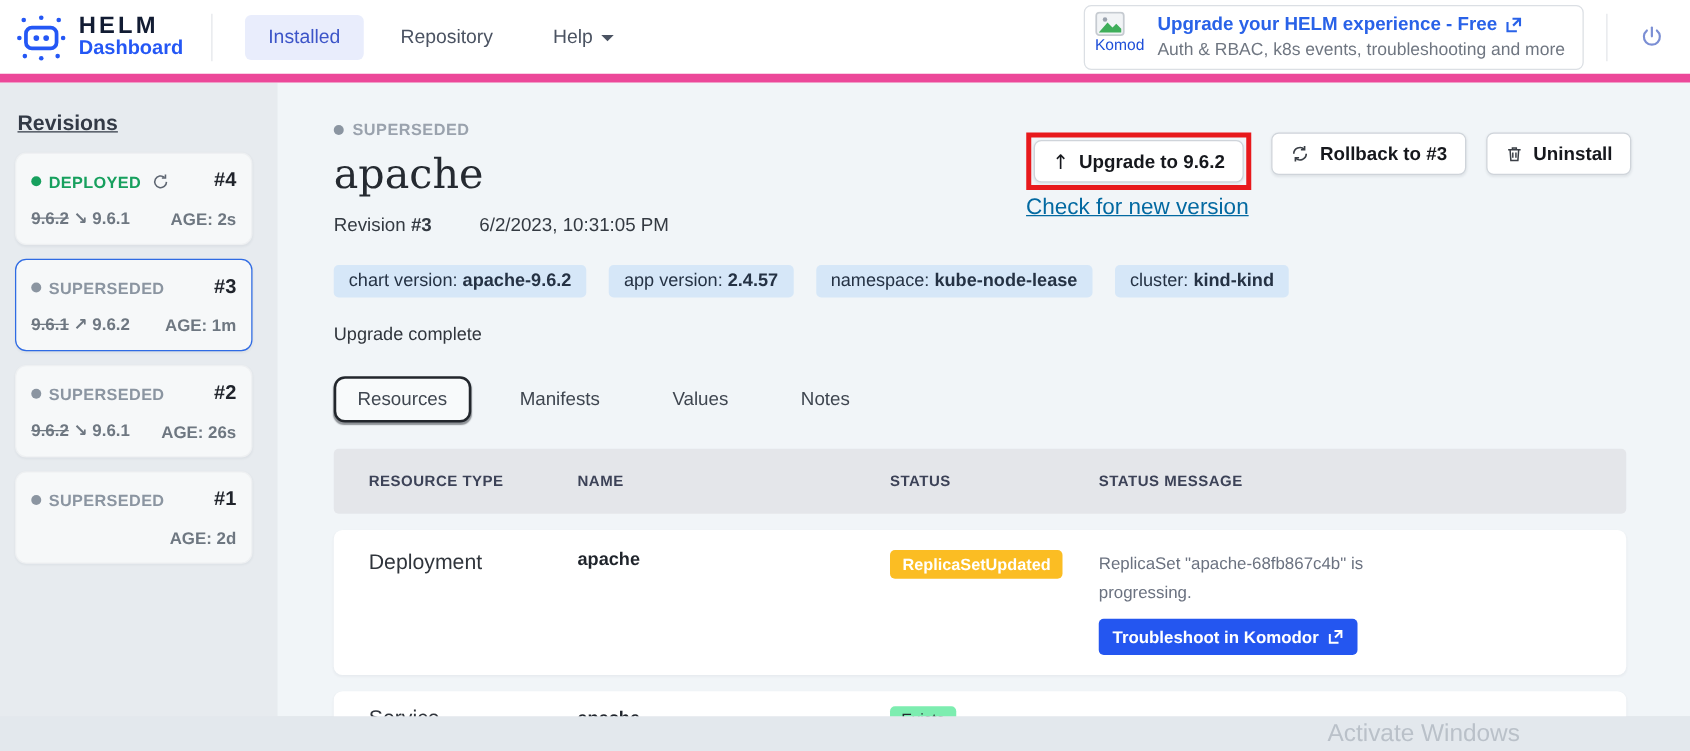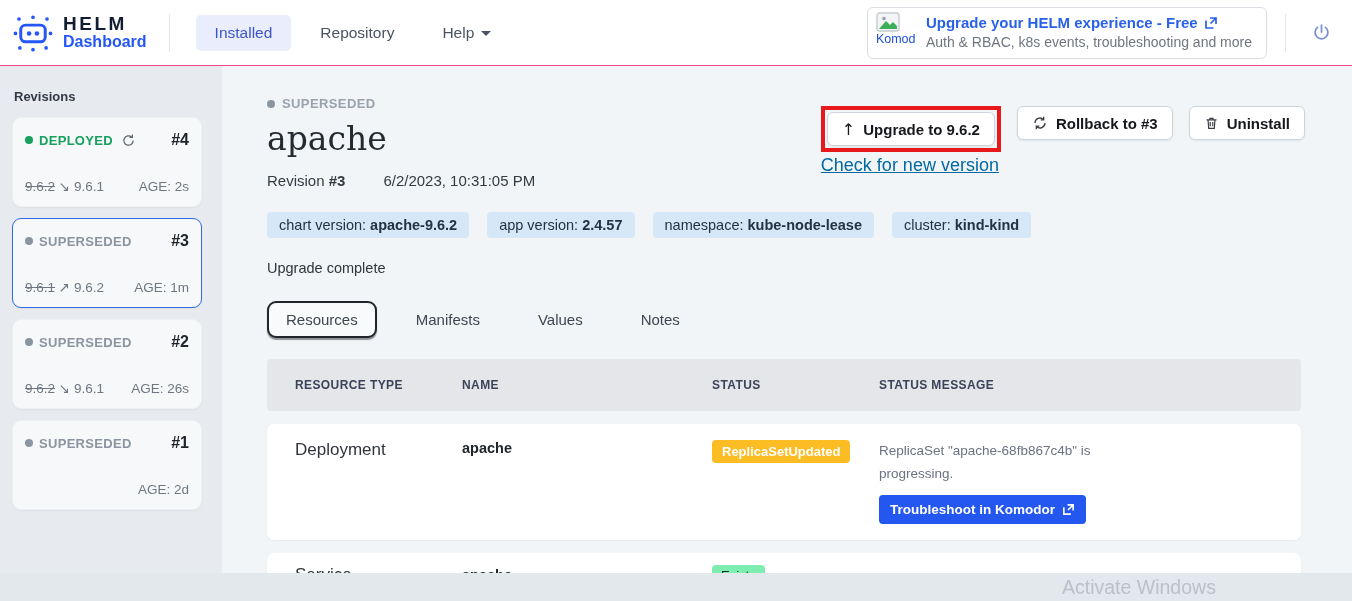--- a/index.html
+++ b/index.html
@@ -1,21 +1,21 @@
 <!DOCTYPE html>
 <html><head>
 <meta charset="utf-8">
 <style>
   * { box-sizing: border-box; margin: 0; padding: 0; }
   html,body { width:1352px; height:601px; overflow:hidden; }
   body { font-family: "Liberation Sans", sans-serif; background:#e3e8ed; color:#24292f; }
   .app { width:1352px; height:601px; position:relative; overflow:hidden; }
 
   
-  .header { height:66px; background:#fff; border-bottom:1px solid #ec4899; display:flex; align-items:center; padding:0 14px 0 12px; position:relative; z-index:5; }
+  .header { height:66px; background:#fff; border-bottom:7px solid #ec4899; display:flex; align-items:center; padding:0 14px 0 12px; position:relative; z-index:5; }
   .logo { display:flex; align-items:center; gap:9px; }
   .logo-text { display:flex; flex-direction:column; line-height:1.05; }
   .logo-title { font-size:19px; font-weight:800; letter-spacing:2.5px; color:#121c33; }
   .logo-sub { font-size:16px; font-weight:700; color:#2457f5; }
   .vdiv { width:1px; height:38px; background:#e3e6ea; margin:0 26px 0 22px; }
   .nav { display:flex; align-items:center; gap:10px; }
   .nav-item { font-size:15.5px; color:#4b5362; padding:9px 19px; border-radius:5px; cursor:pointer; display:flex; align-items:center; gap:7px; }
   .nav-item.active { background:#e9edfc; color:#3d55c8; }
   .caret { width:0; height:0; border-left:5px solid transparent; border-right:5px solid transparent; border-top:5px solid #4b5362; margin-top:2px; }
   .header-right { margin-left:auto; display:flex; align-items:center; gap:14px; }
@@ -23,32 +23,32 @@
   .promo-img { width:42px; height:42px; overflow:hidden; display:flex; flex-direction:column; align-items:flex-start; }
   .promo-alt { font-size:12.5px; color:#1d4ed8; white-space:nowrap; }
   .promo-lines { display:flex; flex-direction:column; line-height:1.35; }
   .promo-title { font-size:15px; font-weight:700; color:#2962e8; display:flex; align-items:center; gap:6px; }
   .promo-sub { font-size:14px; color:#6f7681; }
   .power-btn { width:34px; height:34px; display:flex; align-items:center; justify-content:center; cursor:pointer; }
 
   
   .body-row { display:flex; height:507px; }
   .sidebar { width:222px; background:#e7ebef; padding:0 20px 0 12px; height:535px; }
-  .side-title { font-size:13px; font-weight:700; color:#333a46; margin:23px 0 13px 2px; }
+  .side-title { font-size:17px; font-weight:700; color:#333a46; margin:23px 0 13px 2px;text-decoration:underline; }
   .rev-card { background:#f6f8f9; border:1.5px solid #eef0f2; border-radius:9px; padding:13px 12px 12px 12px; margin-bottom:11px; cursor:pointer; box-shadow:0 1px 2px rgba(25,35,50,.05); }
   .rev-card.selected { border-color:#2f6be4; }
   .rev-top { display:flex; align-items:center; gap:6px; }
   .dot { width:8px; height:8px; border-radius:50%; display:inline-block; }
   .dot.green { background:#17a05e; }
   .dot.gray { background:#8b95a1; }
   .rev-status { font-size:13px; font-weight:700; letter-spacing:.3px; }
   .rev-status.deployed { color:#17a05e; }
   .rev-status.superseded { color:#8b95a1; }
   .rev-num { margin-left:auto; font-size:16px; font-weight:700; color:#20242c; }
-  .rev-bottom { display:flex; align-items:center; margin-top:29px; font-size:13.5px; color:#6e7781; min-height:16px; }
+  .rev-bottom { display:flex; align-items:center; margin-top:13px; font-size:13.5px; color:#6e7781; min-height:16px;font-weight:bold; }
   .rev-ver s { color:#6e7781; }
   .arrow-glyph { font-family:"DejaVu Sans", sans-serif; }
   .rev-age { margin-left:auto; }
   .redeploy { margin-left:2px; display:flex; align-items:center; }
 
   .main { flex:1; background:#f1f5f8; padding:30px 47px 0 45px; position:relative; height:507px; }
 
   
   .rel-head { display:flex; }
   .rel-left { flex:1; }

